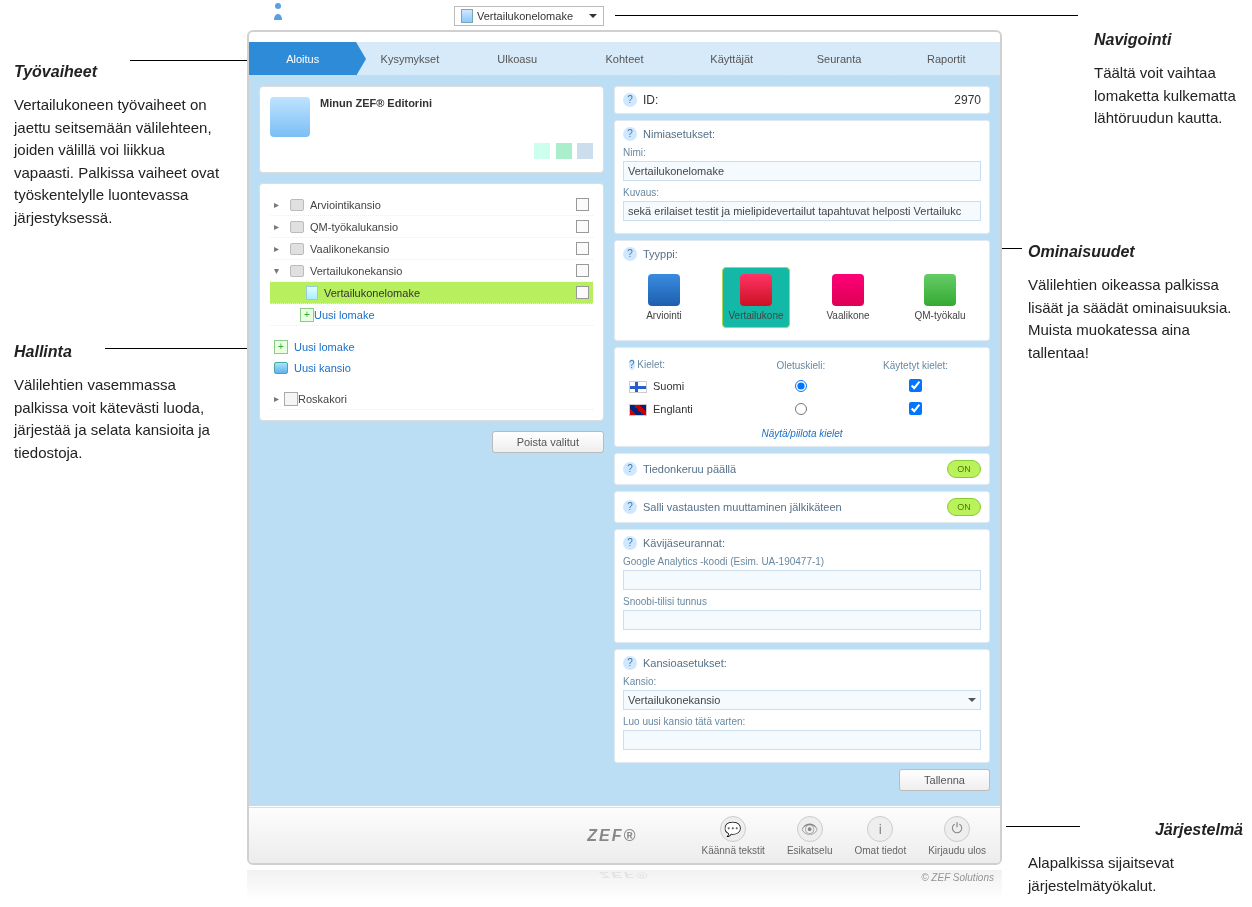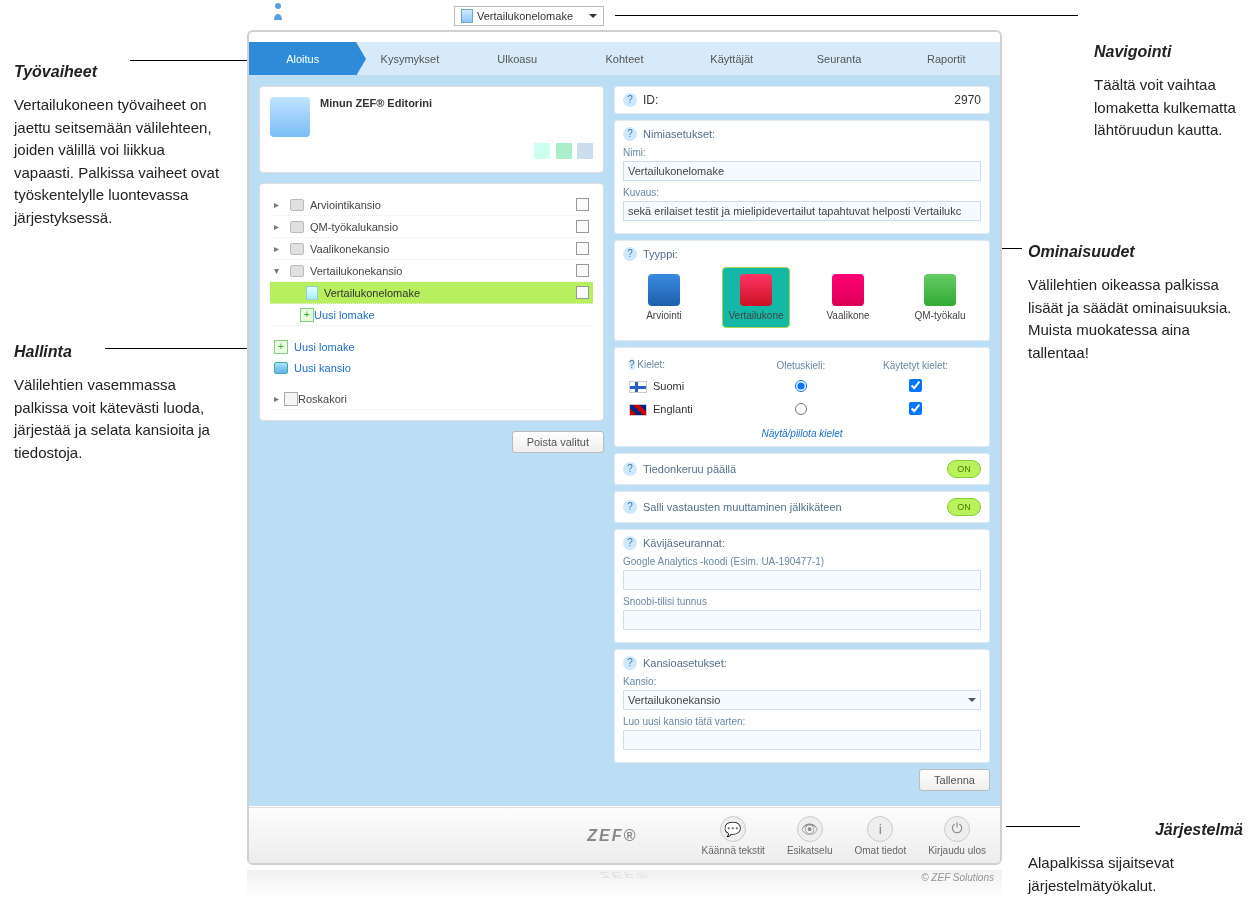--- a/index.html
+++ b/index.html
@@ -61,21 +61,21 @@
 .tree-row.indent1 { padding-left:20px; }
 .tree-row.selected { background: #b8ef5e; }
 .tree-row.selected .label { color:#333; }
 .file-ic { width:12px;height:14px; background:linear-gradient(180deg,#dff,#aef); border:1px solid #9cd; margin:0 6px; }
 .action-link { display:flex; align-items:center; gap:6px; padding:4px 0 4px 4px; }
 .action-link a { color:#1a6fc9; text-decoration:none; font-size:11px; }
 .plus-ic { width:14px;height:14px; background:#e8ffe0; border:1px solid #8c8; color:#3a3; font-size:10px; text-align:center; line-height:12px; }
 .folder-blue { width:14px;height:12px; background:linear-gradient(180deg,#aee1ff,#5db4ee); border:1px solid #4a9; border-radius:2px; }
 .trash-ic { width:14px;height:14px; border:1px solid #aaa; background:#f5f5f5; }
 
-.btn-gray { display:inline-block; padding:4px 14px; border:1px solid #bbb; border-radius:3px; background:linear-gradient(180deg,#fff,#eee); font-size:11px; color:#555; cursor:pointer;text-align:center; }
+.btn-gray { display:inline-block; padding:4px 24px; border:1px solid #bbb; border-radius:3px; background:linear-gradient(180deg,#fff,#eee); font-size:11px; color:#555; cursor:pointer;text-align:center; }
 .btn-row-right { text-align:right; margin-top:4px; }
 
 
 .sec { border:1px solid #e0e8f0; border-radius:3px; background:#fff; padding:6px 8px; margin-bottom:6px; }
 .sec-head { display:flex; align-items:center; gap:6px; font-size:11px; color:#557088; margin-bottom:6px; }
 .help-ic { width:14px;height:14px; border-radius:50%; background:#d0e8ff; color:#4078a0; font-size:10px; text-align:center; line-height:14px; }
 .fld-label { font-size:10px; color:#6888a0; margin-bottom:3px; display:block; }
 .text-input { width:100%; border:1px solid #cde; background:#f5faff; padding:3px 4px; font-size:11px; color:#444; margin-bottom:6px; }
 .id-row{ display:flex; justify-content:space-between; align-items:center; }
 
@@ -135,21 +135,21 @@
   <div class="anno-text">Vertailukoneen työvaiheet on jaettu seitsemään välilehteen, joiden välillä voi liikkua vapaasti. Palkissa vaiheet ovat työskentelylle luontevassa järjestyksessä.</div>
 </div>
 <div class="leader" style="left:130px; top:60px; width:130px;"></div>
 
 <div class="anno" style="left:14px; top:340px; width:210px;">
   <div class="anno-title">Hallinta</div>
   <div class="anno-text">Välilehtien vasemmassa palkissa voit kätevästi luoda, järjestää ja selata kansioita ja tiedostoja.</div>
 </div>
 <div class="leader" style="left:105px; top:348px; width:175px;"></div>
 
-<div class="anno" style="left:1094px; top:40px; width:150px;">
+<div class="anno" style="left:1094px; top:28px; width:150px;">
   <div class="anno-title">Navigointi</div>
   <div class="anno-text">Täältä voit vaihtaa lomaketta kulkematta lähtöruudun kautta.</div>
 </div>
 <div class="leader" style="left:615px; top:15px; width:463px;"></div>
 
 <div class="anno" style="left:1028px; top:240px; width:215px;">
   <div class="anno-title" style="text-align:left">Ominaisuudet</div>
   <div class="anno-text">Välilehtien oikeassa palkissa lisäät ja säädät ominaisuuksia. Muista muokatessa aina tallentaa!</div>
 </div>
 <div class="leader" style="left:968px; top:248px; width:54px;"></div>

